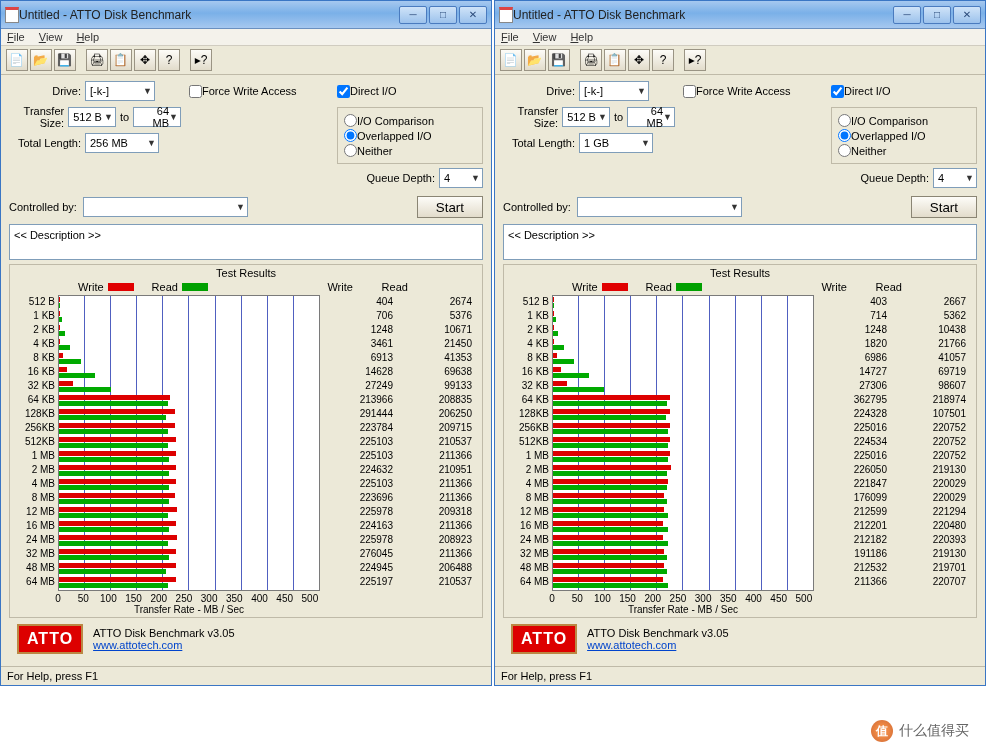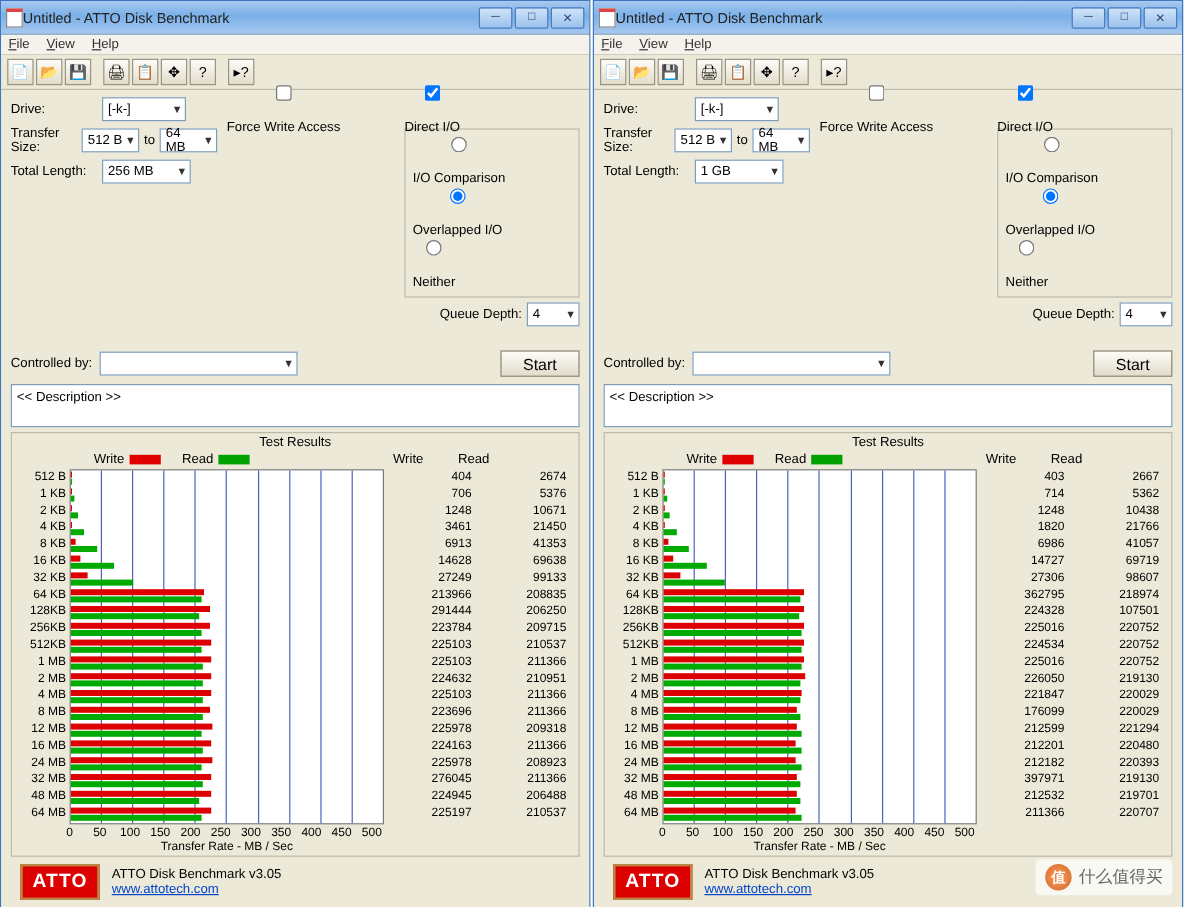--- a/index.html
+++ b/index.html
@@ -46,39 +46,39 @@
 .tbtn {
   width: 22px; height: 22px;
   border: 1px solid #9a9484;
   background: linear-gradient(to bottom,#fdfcf8,#e2dccb);
   display: flex; align-items: center; justify-content: center;
   font-size: 12px;
 }
 .tspace { width: 6px; }
 .panel { padding: 6px 8px; background: #ece9d8; }
 .form { display: flex; gap: 8px; }
-.col1 { width: 172px; }
+.col1 { width: 172px; text-align: right; }
 .col2 { width: 140px; }
 .col3 { flex: 1; }
 .formrow { display: flex; align-items: center; margin-bottom: 6px; height: 20px; gap: 4px; }
 .lbl { width: 72px; }
 .select, .combo {
   border: 1px solid #7f9db9; background: #fff; height: 20px;
   display: flex; align-items: center; justify-content: space-between;
   padding: 0 2px 0 4px; font-size: 11px;
 }
 .select { width: 70px; }
 .combo { width: 60px; }
 .arrow { font-size: 9px; color: #333; }
-.chklbl, .radlbl { display: flex; align-items: center; gap: 16px; flex-direction: column; }
+.chklbl, .radlbl { display: flex; align-items: center; gap: 0; }
 .fieldset {
   border: 1px solid #bfbaa8; padding: 4px 6px; margin-bottom: 4px;
 }
 .fsrow { display: flex; align-items: flex-end; gap: 4px; margin: 2px 0; }
-.controlled { display: flex; align-items: center; gap: 6px; margin-top: 14px; }
+.controlled { display: flex; align-items: center; gap: 6px; margin-top: 2px; }
 .controlled .select { flex: 1; width: auto; }
 .btn {
   border: 1px solid #8a8574; background: linear-gradient(to bottom,#fdfcf8,#e2dccb);
   padding: 2px 18px; height: 22px;
 }
 .desc {
   margin-top: 6px; border: 1px solid #7f9db9; background: #fff;
   height: 36px; padding: 4px; width: 100%;
 }
 .results {
@@ -721,21 +721,21 @@
                 <div>224328</div>
                 <div>225016</div>
                 <div>224534</div>
                 <div>225016</div>
                 <div>226050</div>
                 <div>221847</div>
                 <div>176099</div>
                 <div>212599</div>
                 <div>212201</div>
                 <div>212182</div>
-                <div>397971</div>
+                <div>191186</div>
                 <div>212532</div>
                 <div>211366</div>
               </div>
             <div class="vcol">
                 <div>2667</div>
                 <div>5362</div>
                 <div>10438</div>
                 <div>21766</div>
                 <div>41057</div>
                 <div>69719</div>

